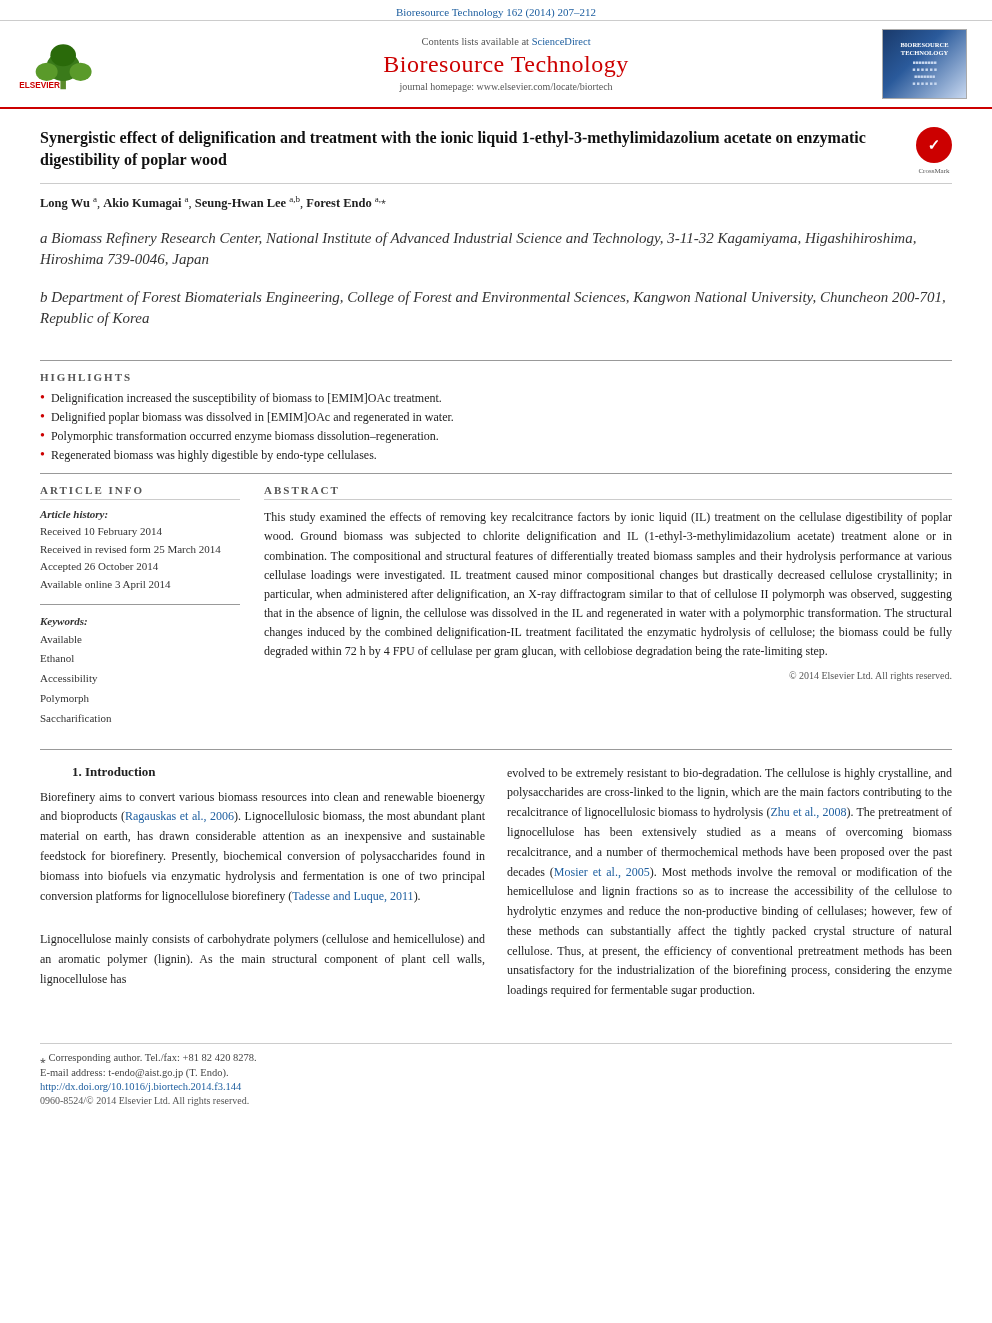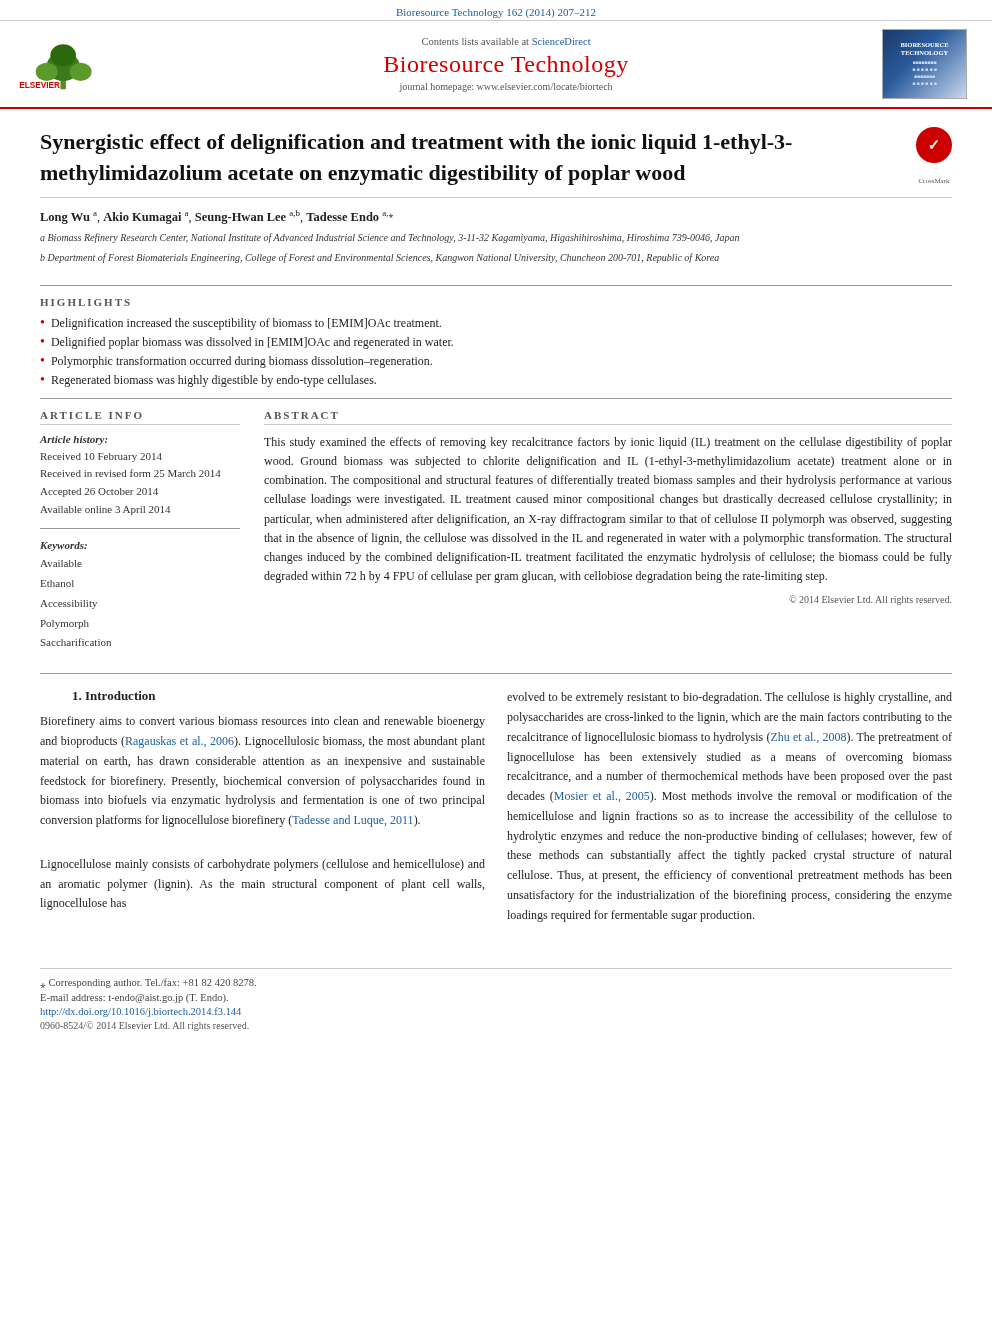--- a/index.html
+++ b/index.html
@@ -85,21 +85,21 @@
       padding: 0 40px;
     }
     .article-title-section {
       display: flex;
       align-items: flex-start;
       justify-content: space-between;
       padding: 18px 0 8px;
       border-bottom: 1px solid #ccc;
     }
     .article-title {
-      font-size: 22px;
+      font-size: 16px;
       font-weight: bold;
       color: #111;
       line-height: 1.4;
       flex: 1;
       padding-right: 20px;
     }
     .crossmark-circle {
       width: 36px;
       height: 36px;
       border-radius: 50%;
@@ -108,36 +108,36 @@
       align-items: center;
       justify-content: center;
       color: #fff;
       font-size: 15px;
       font-weight: bold;
     }
     .crossmark-label {
       font-size: 7px;
       text-align: center;
       color: #555;
-      margin-top: 14px;
+      margin-top: 4px;
     }
     .authors-section {
       padding: 8px 0 4px;
       font-size: 12.5px;
     }
     .authors {
       margin-bottom: 6px;
     }
     .author-name { font-weight: bold; font-family: Liberation Serif, serif; }
     .sup { font-size: 9px; vertical-align: super; }
     .affiliation {
-      font-size: 10px;
+      font-size: 15px;
       font-style: italic;
       color: #333;
-      margin: 6px 0;
+      margin: 17px 0;
       line-height: 1.4;
     }
     .section-divider {
       border: none;
       border-top: 1px solid #999;
       margin: 10px 0;
     }
     .highlights-section {
       margin: 10px 0;
     }
@@ -292,41 +292,41 @@
       <div class="crossmark-circle">✓</div>
       <div class="crossmark-label">CrossMark</div>
     </div>
   </div>
 
   <div class="authors-section">
     <div class="authors">
       <span class="author-name">Long Wu</span> <sup class="sup">a</sup>,
       <span class="author-name">Akio Kumagai</span> <sup class="sup">a</sup>,
       <span class="author-name">Seung-Hwan Lee</span> <sup class="sup">a,b</sup>,
-      <span class="author-name">Tadesse Endo</span> <sup class="sup">a,⁎</sup>
+      <span class="author-name">Forest Endo</span> <sup class="sup">a,⁎</sup>
     </div>
     <div class="affiliation">a Biomass Refinery Research Center, National Institute of Advanced Industrial Science and Technology, 3-11-32 Kagamiyama, Higashihiroshima, Hiroshima 739-0046, Japan</div>
     <div class="affiliation">b Department of Forest Biomaterials Engineering, College of Forest and Environmental Sciences, Kangwon National University, Chuncheon 200-701, Republic of Korea</div>
   </div>
 
   <hr class="section-divider">
 
   <div class="highlights-section">
     <div class="section-label">HIGHLIGHTS</div>
     <div class="highlight-item">
       <span class="bullet">•</span>
       <span>Delignification increased the susceptibility of biomass to [EMIM]OAc treatment.</span>
     </div>
     <div class="highlight-item">
       <span class="bullet">•</span>
       <span>Delignified poplar biomass was dissolved in [EMIM]OAc and regenerated in water.</span>
     </div>
     <div class="highlight-item">
       <span class="bullet">•</span>
-      <span>Polymorphic transformation occurred during biomass dissolution–regeneration.</span>
+      <span>Polymorphic transformation occurred enzyme biomass dissolution–regeneration.</span>
     </div>
     <div class="highlight-item">
       <span class="bullet">•</span>
       <span>Regenerated biomass was highly digestible by endo-type cellulases.</span>
     </div>
   </div>
 
   <hr class="section-divider">
 
   <div class="two-col">

